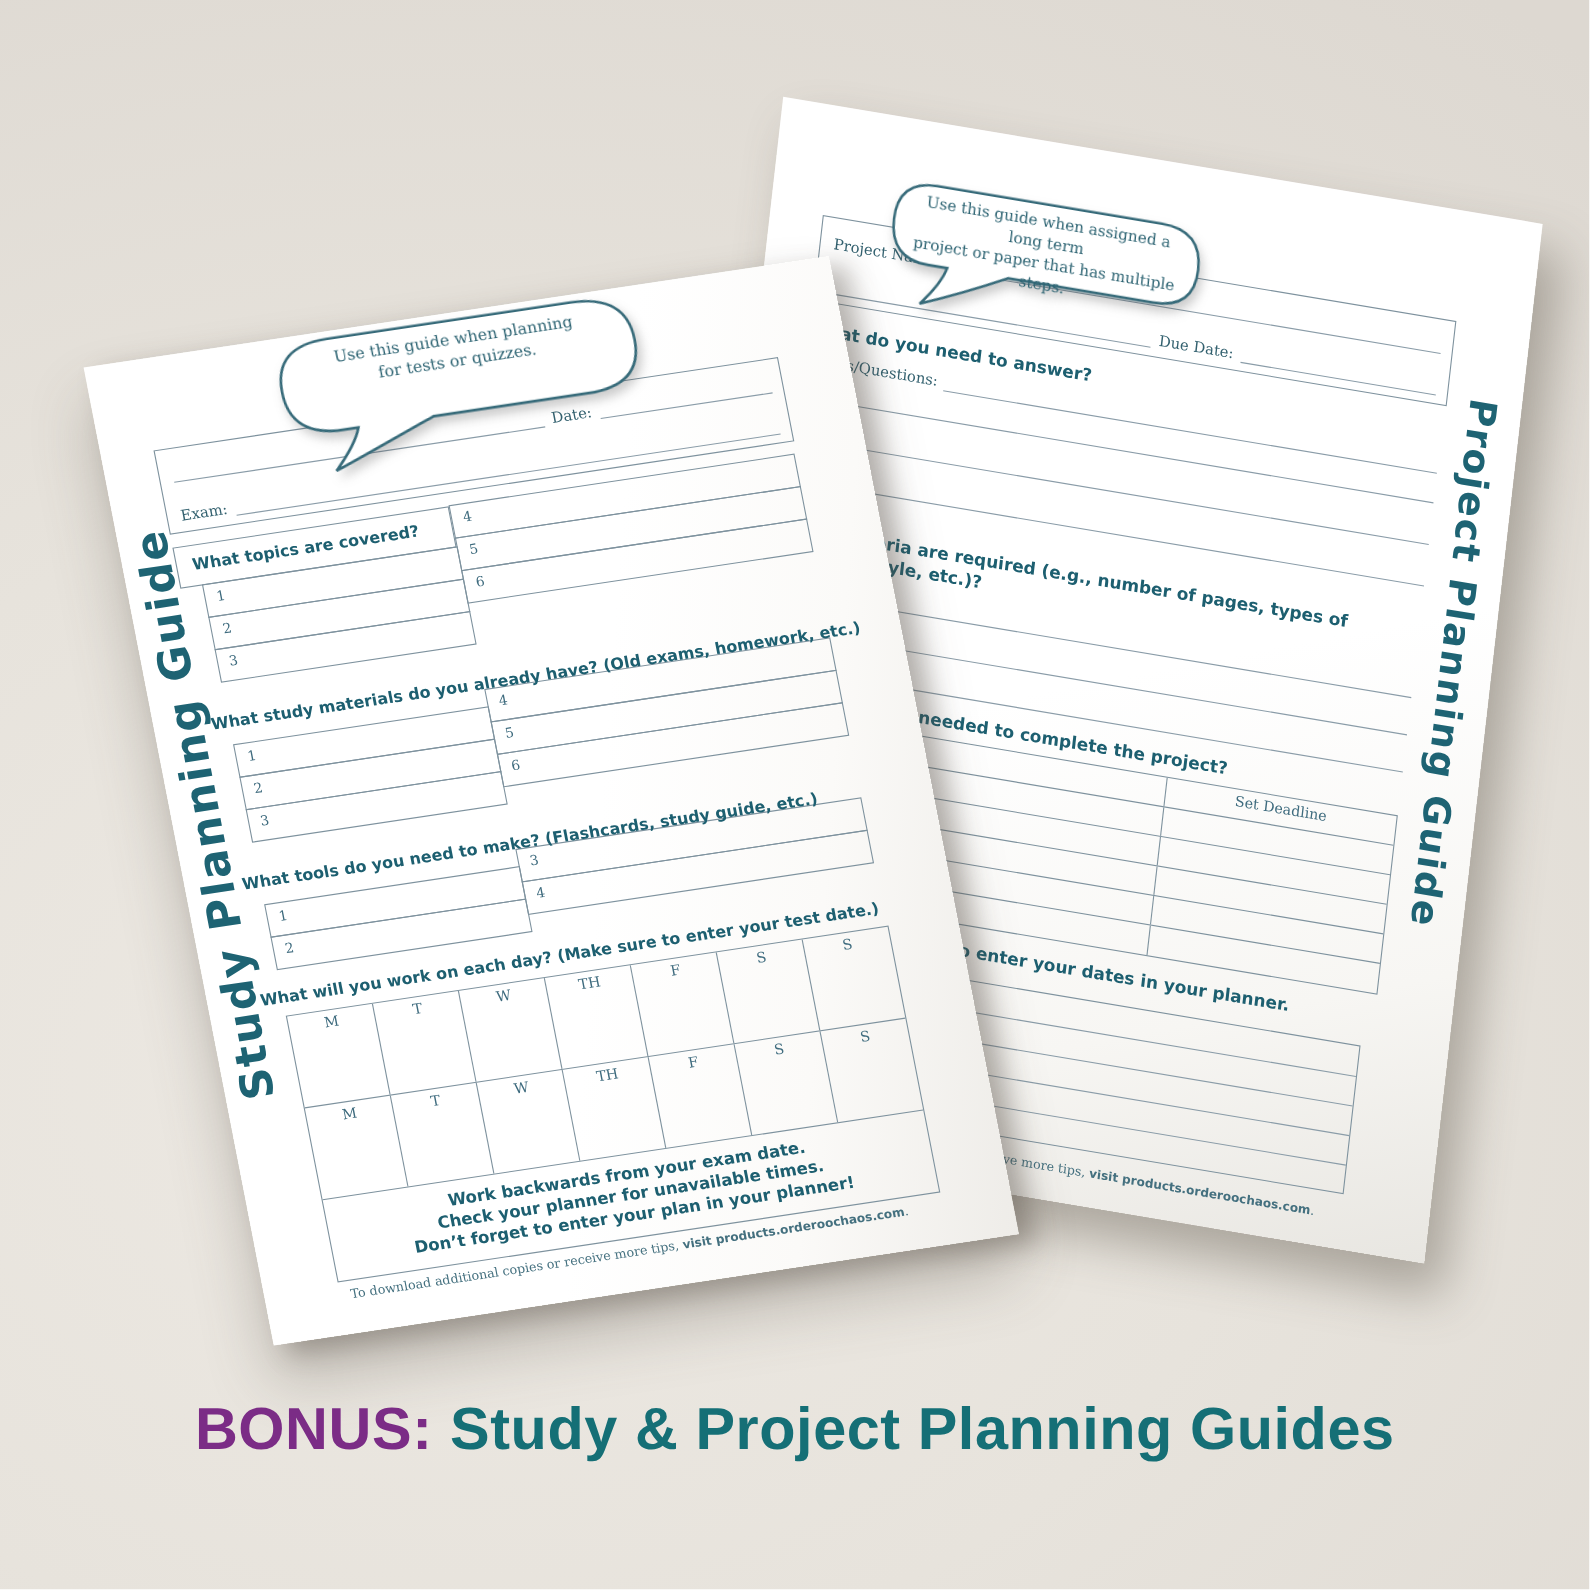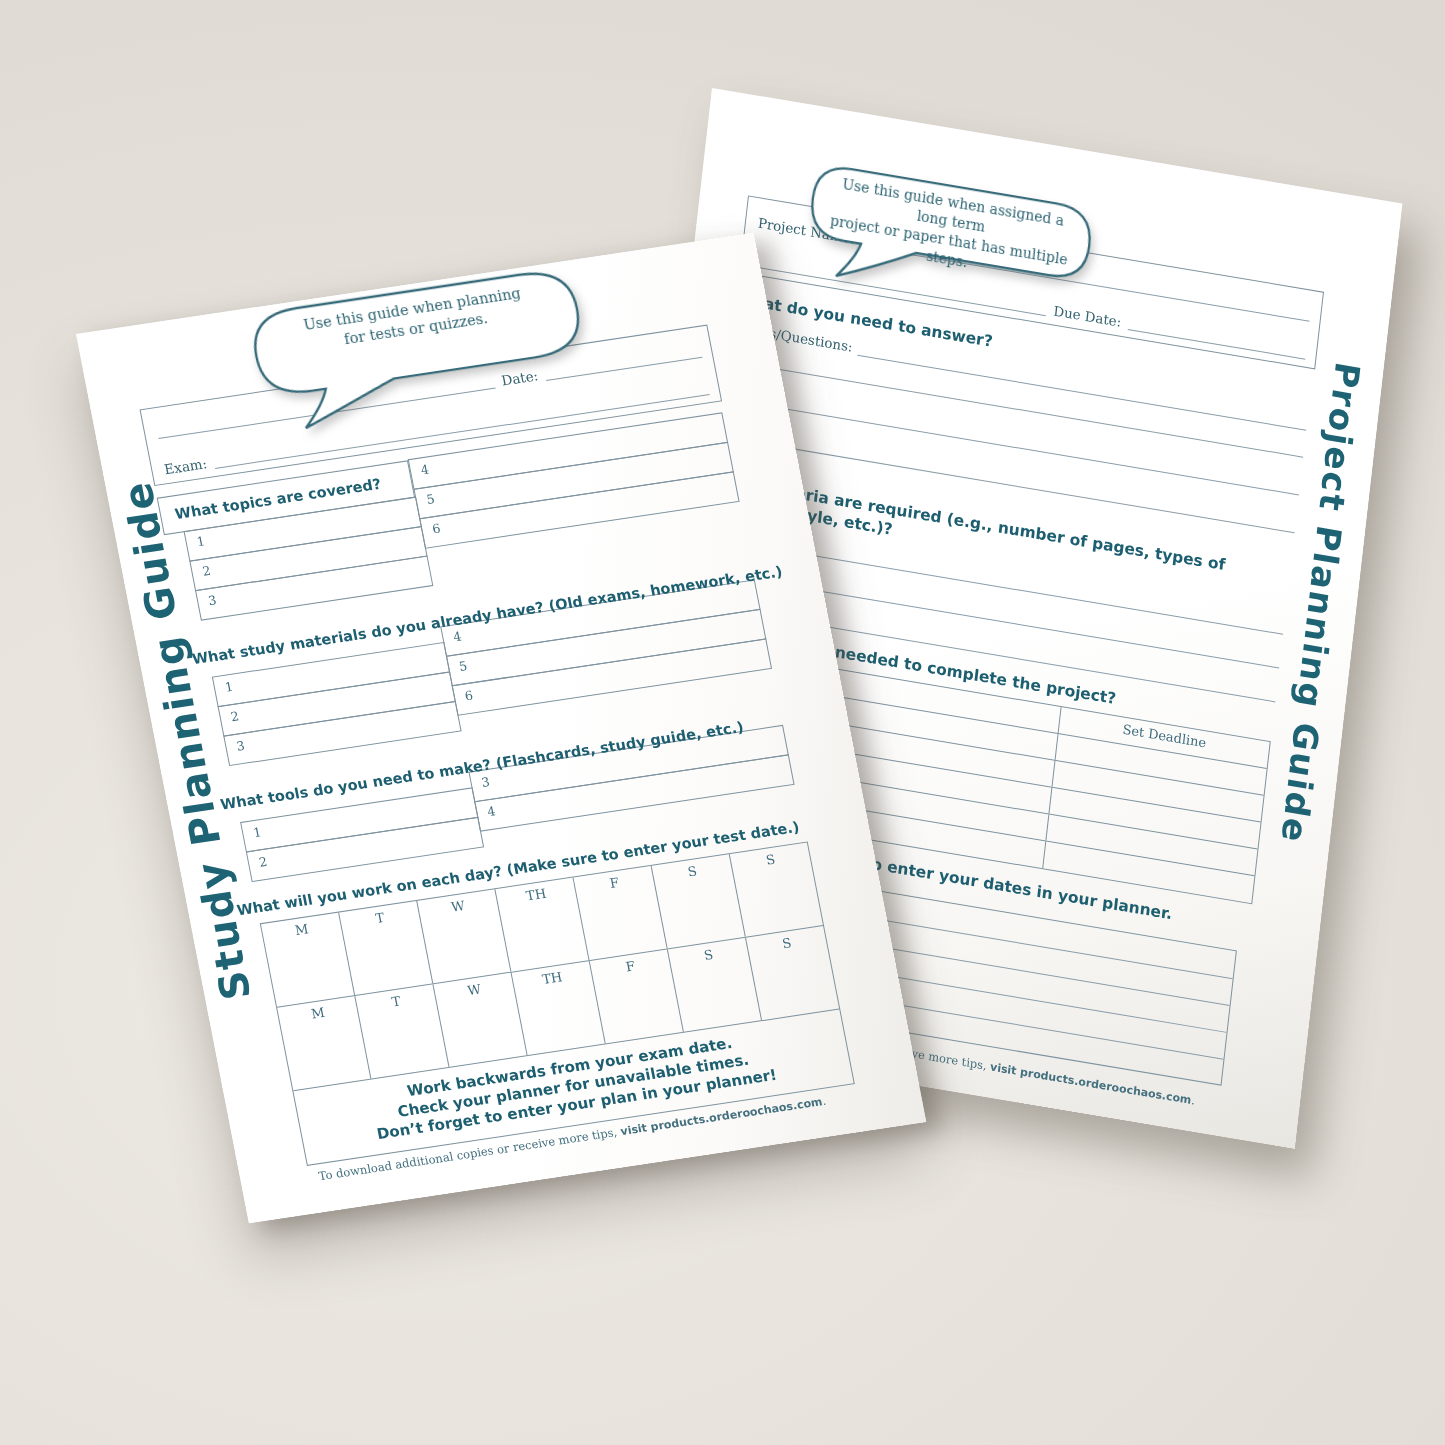--- a/index.html
+++ b/index.html
@@ -285,14 +285,17 @@
       <div class="nline" style="top:81px;"></div>
       <div class="nline" style="top:108px;"></div>
     </div>
 
     <div class="pfooter pf-project">
       <span>To download additional copies or receive more tips, </span><span class="b">visit products.orderoochaos.com</span><span>.</span>
     </div>
     <div class="rights">All Rights Reserved</div>
   </div>
 
+  <div class="caption">
+    <span class="bonus">BONUS:</span><span class="ctitle">Study &amp; Project Planning Guides</span>
+  </div>
 
 </div>
 
 </body></html>

